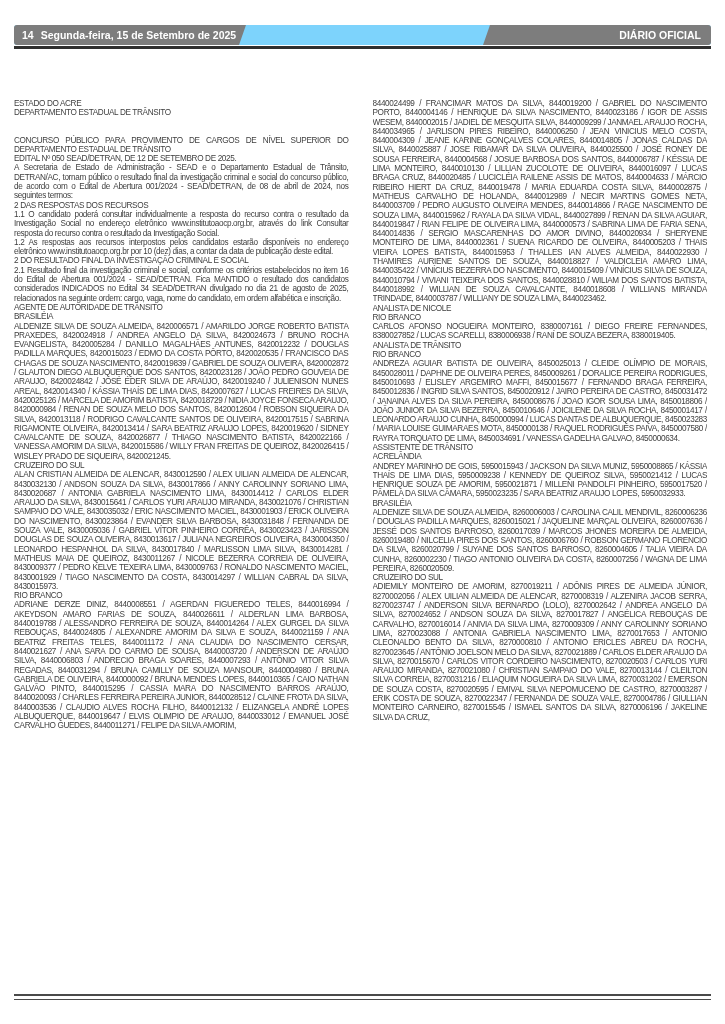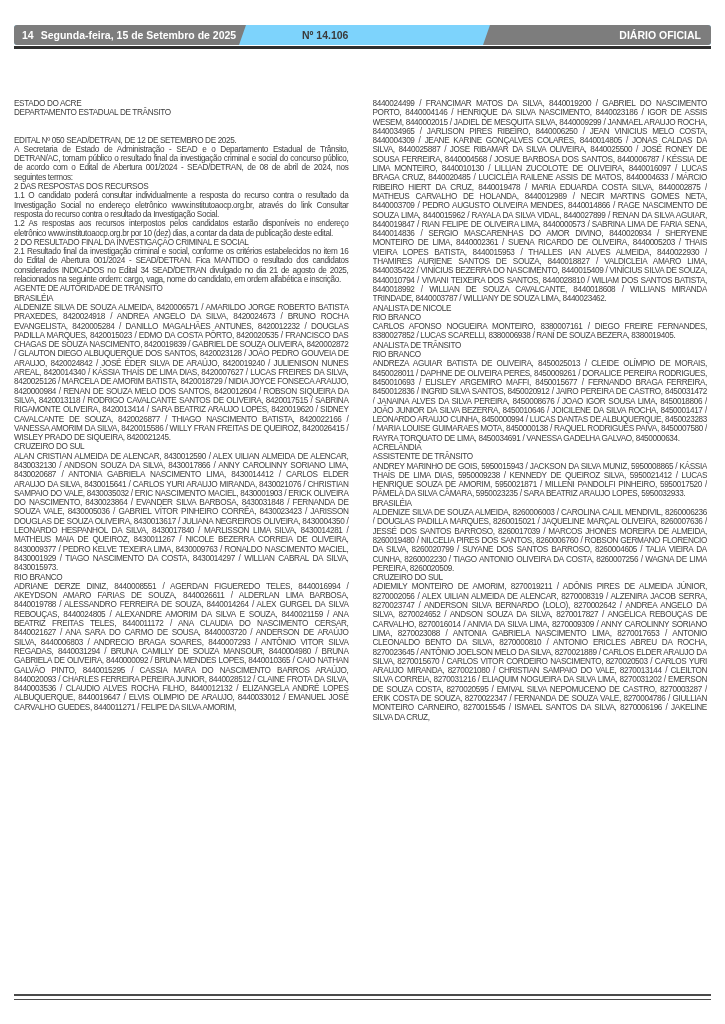--- a/index.html
+++ b/index.html
@@ -61,35 +61,33 @@
 </style>
 </head>
 <body>
 
 <div class="page">
 
   <div class="header-band">
     <div class="tab tab-left">
       <span class="pgnum">14</span><span>Segunda-feira, 15 de Setembro de 2025</span>
     </div>
-    <div class="tab-mid">
-      <span>Nº 14.106</span>
-    </div>
     <div class="tab tab-right">
       <span>DIÁRIO OFICIAL</span>
     </div>
   </div>
   <div class="header-rule"></div>
 
   <div class="columns">
 
     <div class="col">
       <p>ESTADO DO ACRE</p>
       <p>DEPARTAMENTO ESTADUAL DE TRÂNSITO</p>
       <div class="gap"></div>
+      <p>CONCURSO PÚBLICO PARA PROVIMENTO DE CARGOS DE NÍVEL SUPERIOR DO DEPARTAMENTO ESTADUAL DE TRÂNSITO</p>
       <p>EDITAL Nº 050 SEAD/DETRAN, DE 12 DE SETEMBRO DE 2025.</p>
       <p>A Secretaria de Estado de Administração - SEAD e o Departamento Estadual de Trânsito, DETRAN/AC, tornam público o resultado final da investigação criminal e social do concurso público, de acordo com o Edital de Abertura 001/2024 - SEAD/DETRAN, de 08 de abril de 2024, nos seguintes termos:</p>
       <p>2 DAS RESPOSTAS DOS RECURSOS</p>
       <p>1.1 O candidato poderá consultar individualmente a resposta do recurso contra o resultado da Investigação Social no endereço eletrônico www.institutoaocp.org.br, através do link Consultar resposta do recurso contra o resultado da Investigação Social.</p>
       <p>1.2 As respostas aos recursos interpostos pelos candidatos estarão disponíveis no endereço eletrônico www.institutoaocp.org.br por 10 (dez) dias, a contar da data de publicação deste edital.</p>
       <p>2 DO RESULTADO FINAL DA INVESTIGAÇÃO CRIMINAL E SOCIAL</p>
       <p>2.1 Resultado final da investigação criminal e social, conforme os critérios estabelecidos no item 16 do Edital de Abertura 001/2024 - SEAD/DETRAN. Fica MANTIDO o resultado dos candidatos considerados INDICADOS no Edital 34 SEAD/DETRAN divulgado no dia 21 de agosto de 2025, relacionados na seguinte ordem: cargo, vaga, nome do candidato, em ordem alfabética e inscrição.</p>
       <p>AGENTE DE AUTORIDADE DE TRÂNSITO</p>
       <p>BRASILÉIA</p>
       <p>ALDENIZE SILVA DE SOUZA ALMEIDA, 8420006571 / AMARILDO JORGE ROBERTO BATISTA PRAXEDES, 8420024918 / ANDREA ANGELO DA SILVA, 8420024673 / BRUNO ROCHA EVANGELISTA, 8420005284 / DANILLO MAGALHÃES ANTUNES, 8420012232 / DOUGLAS PADILLA MARQUES, 8420015023 / EDMO DA COSTA PÔRTO, 8420020535 / FRANCISCO DAS CHAGAS DE SOUZA NASCIMENTO, 8420019839 / GABRIEL DE SOUZA OLIVEIRA, 8420002872 / GLAUTON DIEGO ALBUQUERQUE DOS SANTOS, 8420023128 / JOÃO PEDRO GOUVEIA DE ARAUJO, 8420024842 / JOSÉ ÉDER SILVA DE ARAÚJO, 8420019240 / JULIENISON NUNES AREAL, 8420014340 / KÁSSIA THAÍS DE LIMA DIAS, 8420007627 / LUCAS FREIRES DA SILVA, 8420025126 / MARCELA DE AMORIM BATISTA, 8420018729 / NIDIA JOYCE FONSECA ARAUJO, 8420000984 / RENAN DE SOUZA MELO DOS SANTOS, 8420012604 / ROBSON SIQUEIRA DA SILVA, 8420013118 / RODRIGO CAVALCANTE SANTOS DE OLIVEIRA, 8420017515 / SABRINA RIGAMONTE OLIVEIRA, 8420013414 / SARA BEATRIZ ARAUJO LOPES, 8420019620 / SIDNEY CAVALCANTE DE SOUZA, 8420026877 / THIAGO NASCIMENTO BATISTA, 8420022166 / VANESSA AMORIM DA SILVA, 8420015586 / WILLY FRAN FREITAS DE QUEIROZ, 8420026415 / WISLEY PRADO DE SIQUEIRA, 8420021245.</p>
@@ -100,22 +98,22 @@
     </div>
 
     <div class="col">
       <p>8440024499 / FRANCIMAR MATOS DA SILVA, 8440019200 / GABRIEL DO NASCIMENTO PORTO, 8440004146 / HENRIQUE DA SILVA NASCIMENTO, 8440023186 / IGOR DE ASSIS WESEM, 8440002015 / JADIEL DE MESQUITA SILVA, 8440009299 / JANMAEL ARAUJO ROCHA, 8440034965 / JARLISON PIRES RIBEIRO, 8440006250 / JEAN VINICIUS MELO COSTA, 8440004309 / JEANE KARINE GONÇALVES COLARES, 8440014805 / JONAS CALDAS DA SILVA, 8440025887 / JOSE RIBAMAR DA SILVA OLIVEIRA, 8440025500 / JOSÉ RONEY DE SOUSA FERREIRA, 8440004568 / JOSUE BARBOSA DOS SANTOS, 8440006787 / KÉSSIA DE LIMA MONTEIRO, 8440010130 / LILLIAN ZUCOLOTE DE OLIVEIRA, 8440016097 / LUCAS BRAGA CRUZ, 8440020485 / LUCICLÉIA RAILENE ASSIS DE MATOS, 8440004633 / MÁRCIO RIBEIRO HIERT DA CRUZ, 8440019478 / MARIA EDUARDA COSTA SILVA, 8440002875 / MATHEUS CARVALHO DE HOLANDA, 8440012989 / NECIR MARTINS GOMES NETA, 8440003709 / PEDRO AUGUSTO OLIVEIRA MENDES, 8440014866 / RAGE NASCIMENTO DE SOUZA LIMA, 8440015962 / RAYALA DA SILVA VIDAL, 8440027899 / RENAN DA SILVA AGUIAR, 8440019847 / RIAN FELIPE DE OLIVEIRA LIMA, 8440000573 / SABRINA LIMA DE FARIA SENA, 8440014836 / SERGIO MASCARENHAS DO AMOR DIVINO, 8440020934 / SHERYENE MONTEIRO DE LIMA, 8440002361 / SUENA RICARDO DE OLIVEIRA, 8440005203 / THAIS VIEIRA LOPES BATISTA, 8440015953 / THALLES IAN ALVES ALMEIDA, 8440022930 / THAMIRES AURIENE SANTOS DE SOUZA, 8440018827 / VALDICLEIA AMARO LIMA, 8440035422 / VINÍCIUS BEZERRA DO NASCIMENTO, 8440015409 / VINÍCIUS SILVA DE SOUZA, 8440010794 / VIVIANI TEIXEIRA DOS SANTOS, 8440028810 / WILIAM DOS SANTOS BATISTA, 8440018992 / WILLIAN DE SOUZA CAVALCANTE, 8440018608 / WILLIANS MIRANDA TRINDADE, 8440003787 / WILLIANY DE SOUZA LIMA, 8440023462.</p>
       <p>ANALISTA DE NICOLE</p>
       <p>RIO BRANCO</p>
       <p>CARLOS AFONSO NOGUEIRA MONTEIRO, 8380007161 / DIEGO FREIRE FERNANDES, 8380027852 / LUCAS SCARELLI, 8380006938 / RANÍ DE SOUZA BEZERA, 8380019405.</p>
       <p>ANALISTA DE TRÂNSITO</p>
       <p>RIO BRANCO</p>
       <p>ANDREZA AGUIAR BATISTA DE OLIVEIRA, 8450025013 / CLEIDE OLÍMPIO DE MORAIS, 8450028011 / DAPHNE DE OLIVEIRA PERES, 8450009261 / DORALICE PEREIRA RODRIGUES, 8450010693 / ELISLEY ARGEMIRO MAFFI, 8450015677 / FERNANDO BRAGA FERREIRA, 8450012836 / INGRID SILVA SANTOS, 8450020912 / JAIRO PEREIRA DE CASTRO, 8450031472 / JANAINA ALVES DA SILVA PEREIRA, 8450008676 / JOAO IGOR SOUSA LIMA, 8450018806 / JOÃO JUNIOR DA SILVA BEZERRA, 8450010646 / JOICILENE DA SILVA ROCHA, 8450001417 / LEONARDO ARAUJO CUNHA, 8450000994 / LUCAS DANTAS DE ALBUQUERQUE, 8450023283 / MARIA LOUISE GUIMARAES MOTA, 8450000138 / RAQUEL RODRIGUES PAIVA, 8450007580 / RAYRA TORQUATO DE LIMA, 8450034691 / VANESSA GADELHA GALVAO, 8450000634.</p>
+      <p>ASSISTENTE DE TRÂNSITO</p>
       <p>ACRELÂNDIA</p>
-      <p>ASSISTENTE DE TRÂNSITO</p>
       <p>ANDREY MARINHO DE GOIS, 5950015943 / JACKSON DA SILVA MUNIZ, 5950008865 / KÁSSIA THAÍS DE LIMA DIAS, 5950009238 / KENNEDY DE QUEIROZ SILVA, 5950021412 / LUCAS HENRIQUE SOUZA DE AMORIM, 5950021871 / MILLENI PANDOLFI PINHEIRO, 5950017520 / PÂMELA DA SILVA CÂMARA, 5950023235 / SARA BEATRIZ ARAUJO LOPES, 5950032933.</p>
       <p>BRASILÉIA</p>
       <p>ALDENIZE SILVA DE SOUZA ALMEIDA, 8260006003 / CAROLINA CALIL MENDIVIL, 8260006236 / DOUGLAS PADILLA MARQUES, 8260015021 / JAQUELINE MARÇAL OLIVEIRA, 8260007636 / JESSÉ DOS SANTOS BARROSO, 8260017039 / MARCOS JHONES MOREIRA DE ALMEIDA, 8260019480 / NILCELIA PIRES DOS SANTOS, 8260006760 / ROBSON GERMANO FLORENCIO DA SILVA, 8260020799 / SUYANE DOS SANTOS BARROSO, 8260004605 / TALIA VIEIRA DA CUNHA, 8260002230 / TIAGO ANTONIO OLIVEIRA DA COSTA, 8260007256 / WAGNA DE LIMA PEREIRA, 8260020509.</p>
       <p>CRUZEIRO DO SUL</p>
       <p>ADIEMILY MONTEIRO DE AMORIM, 8270019211 / ADÔNIS PIRES DE ALMEIDA JÚNIOR, 8270002056 / ALEX UILIAN ALMEIDA DE ALENCAR, 8270008319 / ALZENIRA JACOB SERRA, 8270023747 / ANDERSON SILVA BERNARDO (LOLO), 8270002642 / ANDREA ANGELO DA SILVA, 8270024652 / ANDSON SOUZA DA SILVA, 8270017827 / ANGÉLICA REBOUÇAS DE CARVALHO, 8270016014 / ANIVIA DA SILVA LIMA, 8270009309 / ANNY CAROLINNY SORIANO LIMA, 8270023088 / ANTONIA GABRIELA NASCIMENTO LIMA, 8270017653 / ANTONIO CLEONALDO BENTO DA SILVA, 8270000810 / ANTONIO ERICLES ABREU DA ROCHA, 8270023645 / ANTÔNIO JOELSON MELO DA SILVA, 8270021889 / CARLOS ELDER ARAUJO DA SILVA, 8270015670 / CARLOS VITOR CORDEIRO NASCIMENTO, 8270020503 / CARLOS YURI ARAUJO MIRANDA, 8270021080 / CHRISTIAN SAMPAIO DO VALE, 8270013144 / CLEILTON SILVA CORREIA, 8270031216 / ELIAQUIM NOGUEIRA DA SILVA LIMA, 8270031202 / EMERSON DE SOUZA COSTA, 8270020595 / EMIVAL SILVA NEPOMUCENO DE CASTRO, 8270003287 / ERIK COSTA DE SOUZA, 8270022347 / FERNANDA DE SOUZA VALE, 8270004786 / GIULLIAN MONTEIRO CARNEIRO, 8270015545 / ISMAEL SANTOS DA SILVA, 8270006196 / JAKELINE SILVA DA CRUZ,</p>
     </div>
 
   </div>
 
   <div class="footer-rule"></div>

